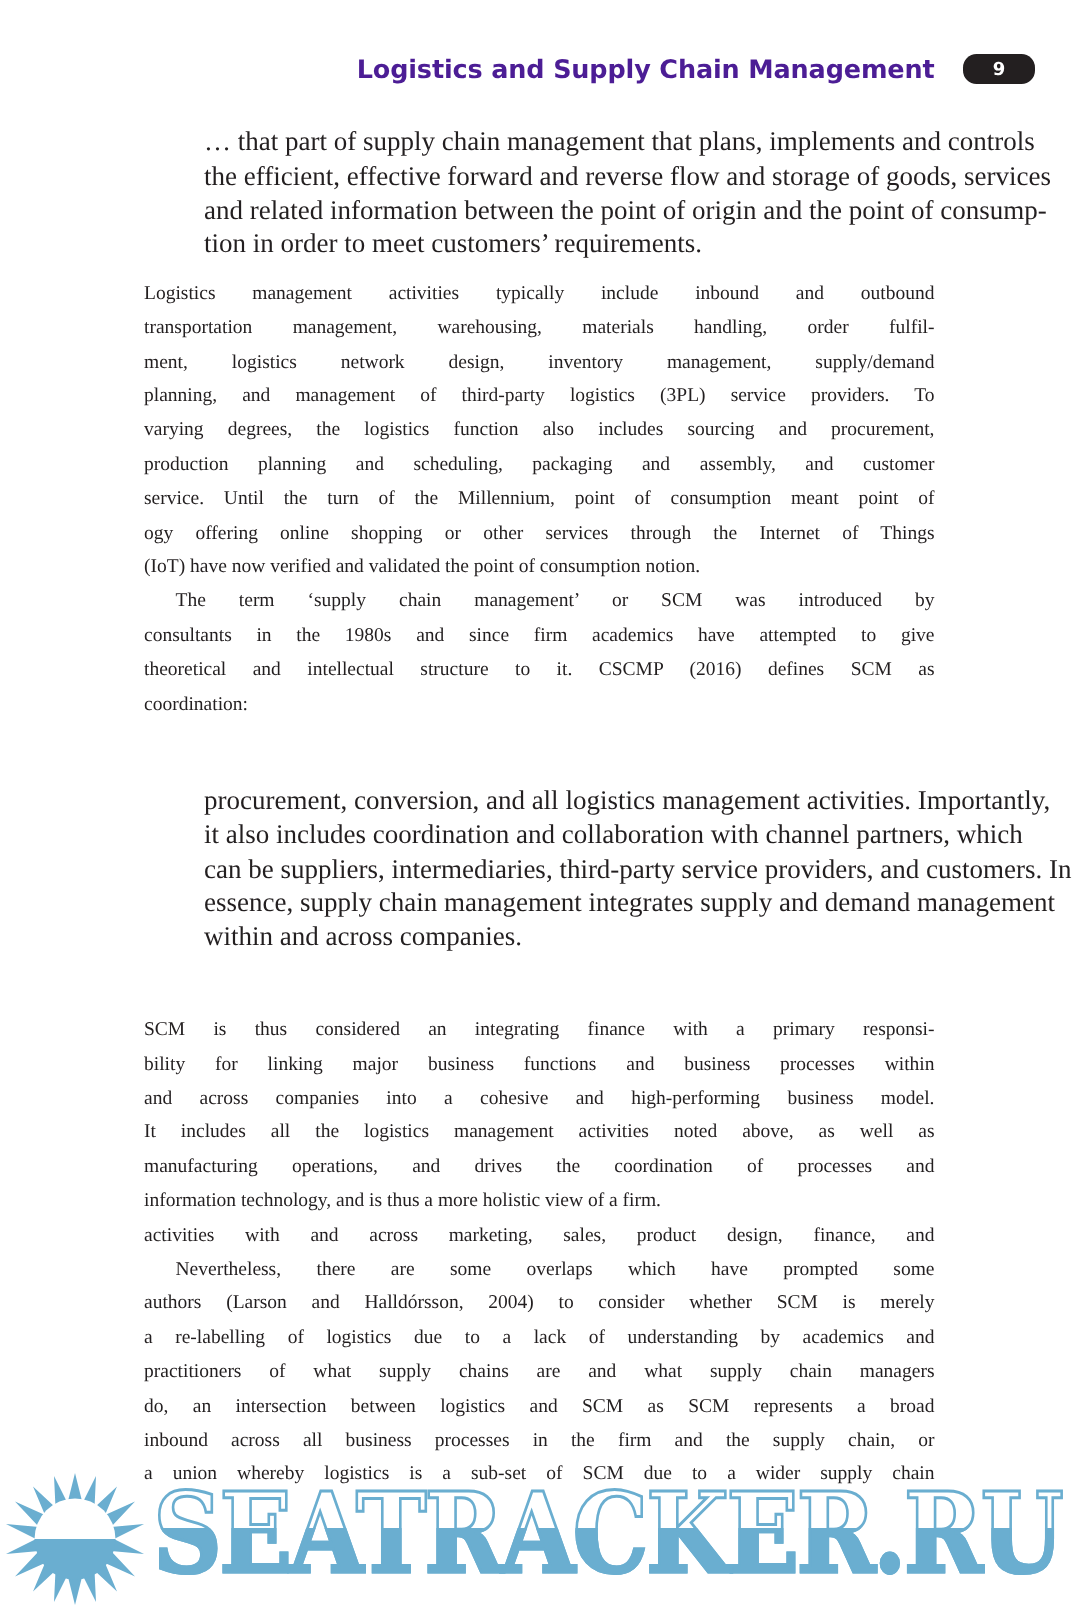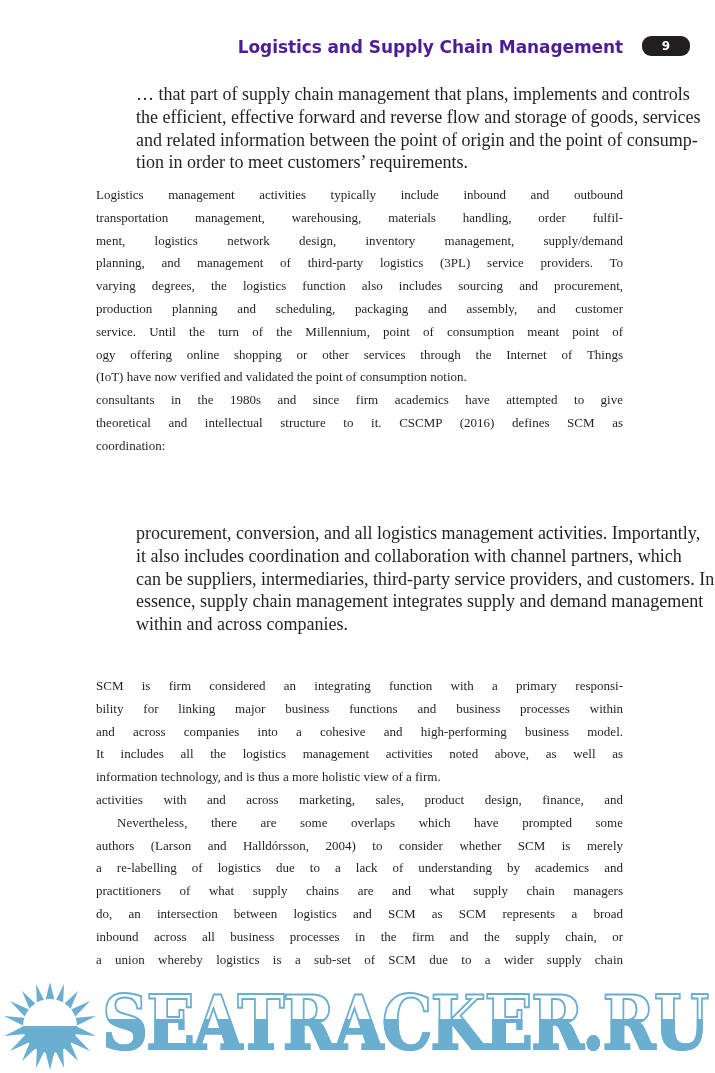--- a/index.html
+++ b/index.html
@@ -64,40 +64,42 @@
     <span class="line">transportation management, warehousing, materials handling, order fulfil-</span>
     <span class="line">ment, logistics network design, inventory management, supply/demand</span>
     <span class="line">planning, and management of third-party logistics (3PL) service providers. To</span>
     <span class="line">varying degrees, the logistics function also includes sourcing and procurement,</span>
     <span class="line">production planning and scheduling, packaging and assembly, and customer</span>
     <span class="line">service. Until the turn of the Millennium, point of consumption meant point of</span>
     <span class="line">ogy offering online shopping or other services through the Internet of Things</span>
     <span class="line last">(IoT) have now verified and validated the point of consumption notion.</span>
   </p>
   <p class="para">
+    <span class="line" style="padding-left:21px;">The term ‘supply chain management’ or SCM was introduced by</span>
     <span class="line">consultants in the 1980s and since firm academics have attempted to give</span>
     <span class="line">theoretical and intellectual structure to it. CSCMP (2016) defines SCM as</span>
     <span class="line last">coordination:</span>
   </p>
 </div>
 
 <div class="quote" style="top:522px;">
   <span class="line">procurement, conversion, and all logistics management activities. Importantly,</span>
   <span class="line">it also includes coordination and collaboration with channel partners, which</span>
   <span class="line">can be suppliers, intermediaries, third-party service providers, and customers. In</span>
   <span class="line">essence, supply chain management integrates supply and demand management</span>
   <span class="line">within and across companies.</span>
 </div>
 
 <div class="text-block" style="top:675px;">
   <p class="para">
-    <span class="line">SCM is firm considered an integrating function with a primary responsi-</span>
+    <span class="line">SCM is thus considered an integrating finance with a primary responsi-</span>
     <span class="line">bility for linking major business functions and business processes within</span>
     <span class="line">and across companies into a cohesive and high-performing business model.</span>
     <span class="line">It includes all the logistics management activities noted above, as well as</span>
+    <span class="line">manufacturing operations, and drives the coordination of processes and</span>
     <span class="line last">information technology, and is thus a more holistic view of a firm.</span>
     <span class="line">activities with and across marketing, sales, product design, finance, and</span>
   </p>
   <p class="para">
     <span class="line" style="padding-left:21px;">Nevertheless, there are some overlaps which have prompted some</span>
     <span class="line">authors (Larson and Halldórsson, 2004) to consider whether SCM is merely</span>
     <span class="line">a re-labelling of logistics due to a lack of understanding by academics and</span>
     <span class="line">practitioners of what supply chains are and what supply chain managers</span>
     <span class="line">do, an intersection between logistics and SCM as SCM represents a broad</span>
     <span class="line">inbound across all business processes in the firm and the supply chain, or</span>

